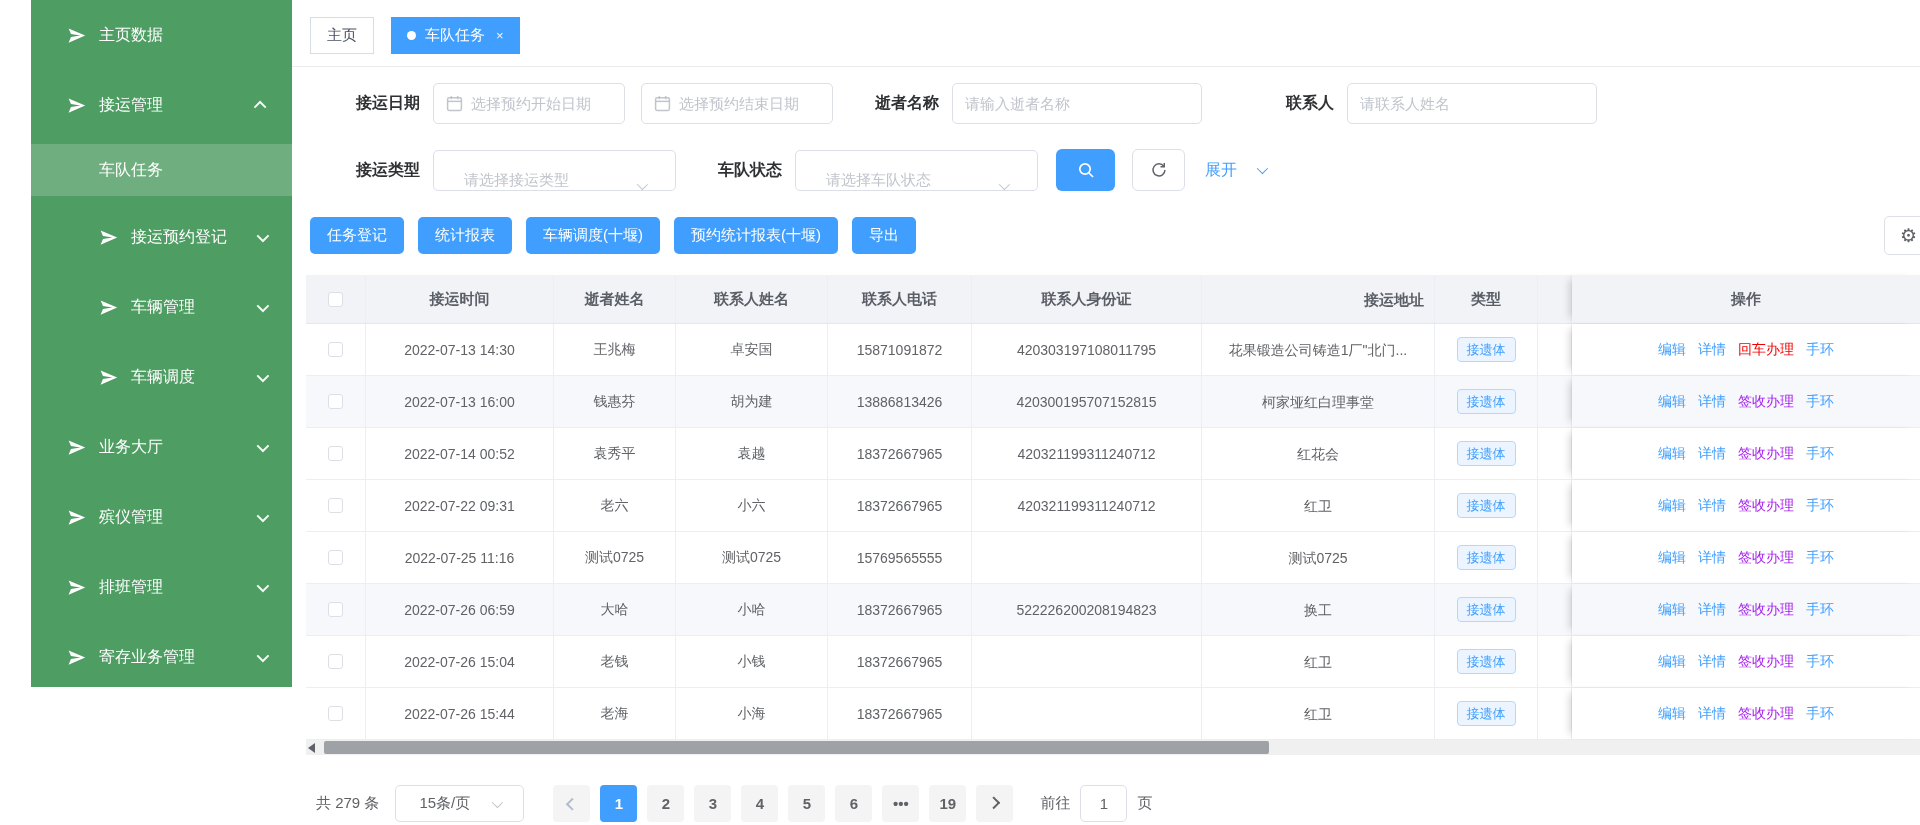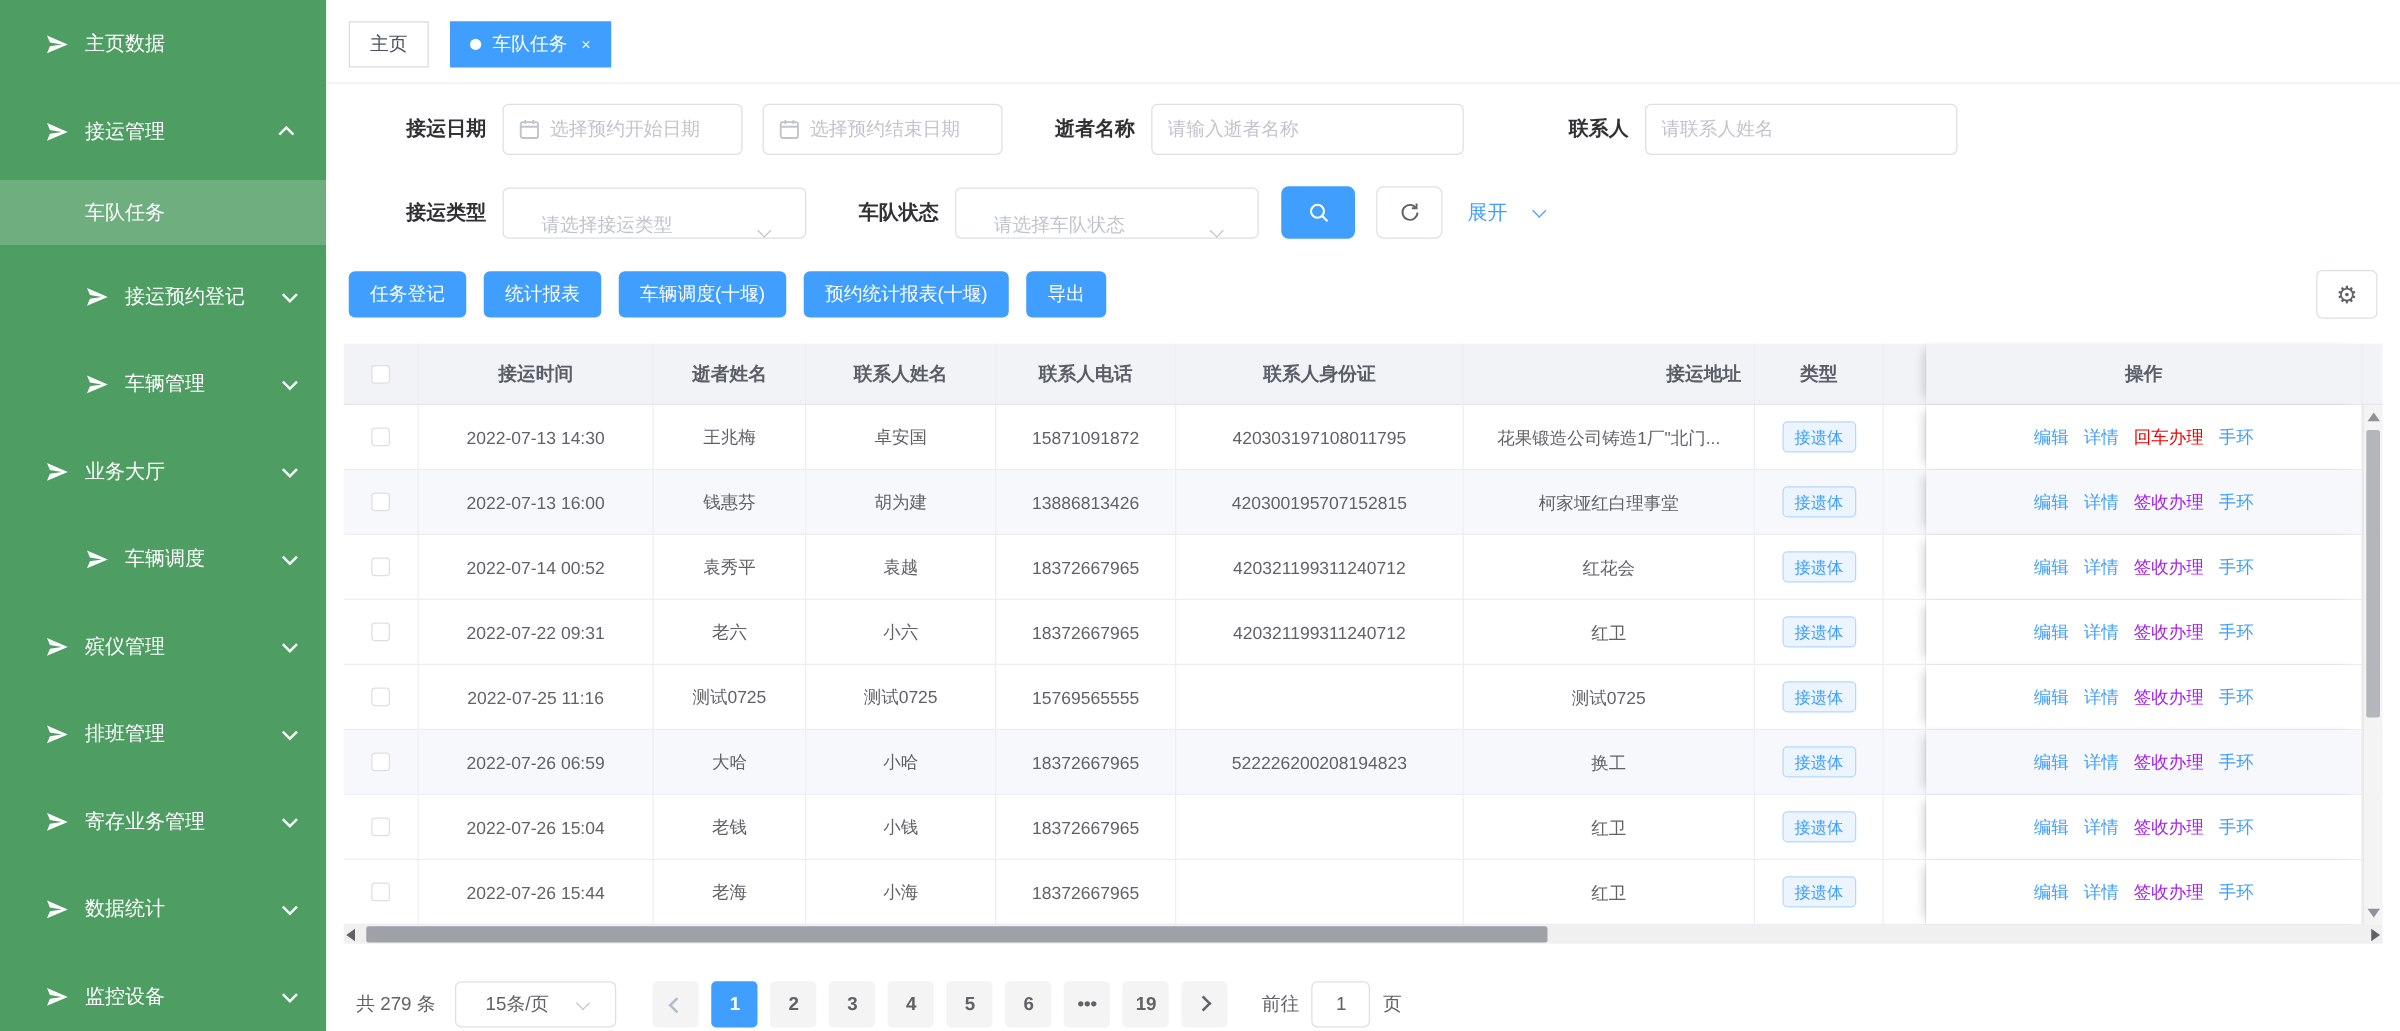--- a/index.html
+++ b/index.html
@@ -1,21 +1,21 @@
 <!DOCTYPE html>
 <html><head>
 <meta charset="utf-8">
 <style>
   * { margin:0; padding:0; box-sizing:border-box; }
   html,body { width:1920px; height:825px; overflow:hidden;
     font-family:"Liberation Sans","DejaVu Sans",sans-serif; background:#fff; }
   .app { display:flex; width:1920px; height:825px; }
 
   
-  .sidebar { width:261px; height:825px; background:#4e9d62; flex:none; overflow:hidden; }
+  .sidebar { width:261px; height:687px; background:#4e9d62; flex:none; overflow:hidden;margin-left:31px; }
   .s-item { height:70px; display:flex; align-items:center; color:#fff; font-size:16px; cursor:pointer; }
   .s-item.lvl1 { padding-left:36px; }
   .s-item.lvl2 { padding-left:68px; }
   .s-item.active { height:52px; margin:4px 0 6px 0; background:#6fae7e; padding-left:68px; }
   .s-item .plane { width:19px; height:19px; margin-right:13px; flex:none; }
   .s-item .chev { width:9px; height:9px; border-right:2px solid rgba(255,255,255,.95);
     border-bottom:2px solid rgba(255,255,255,.95); margin-left:auto; margin-right:26px; flex:none; }
   .chev.down { transform:rotate(45deg) translateY(-2px); }
   .chev.up   { transform:rotate(-135deg) translateY(-2px); }
 
@@ -146,32 +146,32 @@
         <span>接运预约登记</span>
         <span class="chev down"></span>
       </div>
       <div class="s-item lvl2">
         <svg class="plane" viewBox="0 0 24 24">
           <path d="M2 21 L23 12 L2 3 L5 10 L17 12 L5 14 Z" fill="#fff"></path>
         </svg>
         <span>车辆管理</span>
         <span class="chev down"></span>
       </div>
+      <div class="s-item lvl2">
+        <svg class="plane" viewBox="0 0 24 24">
+          <path d="M2 21 L23 12 L2 3 L5 10 L17 12 L5 14 Z" fill="#fff"></path>
+        </svg>
+        <span>车辆调度</span>
+        <span class="chev down"></span>
+      </div>
       <div class="s-item lvl1">
         <svg class="plane" viewBox="0 0 24 24">
           <path d="M2 21 L23 12 L2 3 L5 10 L17 12 L5 14 Z" fill="#fff"></path>
         </svg>
         <span>业务大厅</span>
-        <span class="chev down"></span>
-      </div>
-      <div class="s-item lvl2">
-        <svg class="plane" viewBox="0 0 24 24">
-          <path d="M2 21 L23 12 L2 3 L5 10 L17 12 L5 14 Z" fill="#fff"></path>
-        </svg>
-        <span>车辆调度</span>
         <span class="chev down"></span>
       </div>
       <div class="s-item lvl1">
         <svg class="plane" viewBox="0 0 24 24">
           <path d="M2 21 L23 12 L2 3 L5 10 L17 12 L5 14 Z" fill="#fff"></path>
         </svg>
         <span>殡仪管理</span>
         <span class="chev down"></span>
       </div>
       <div class="s-item lvl1">

